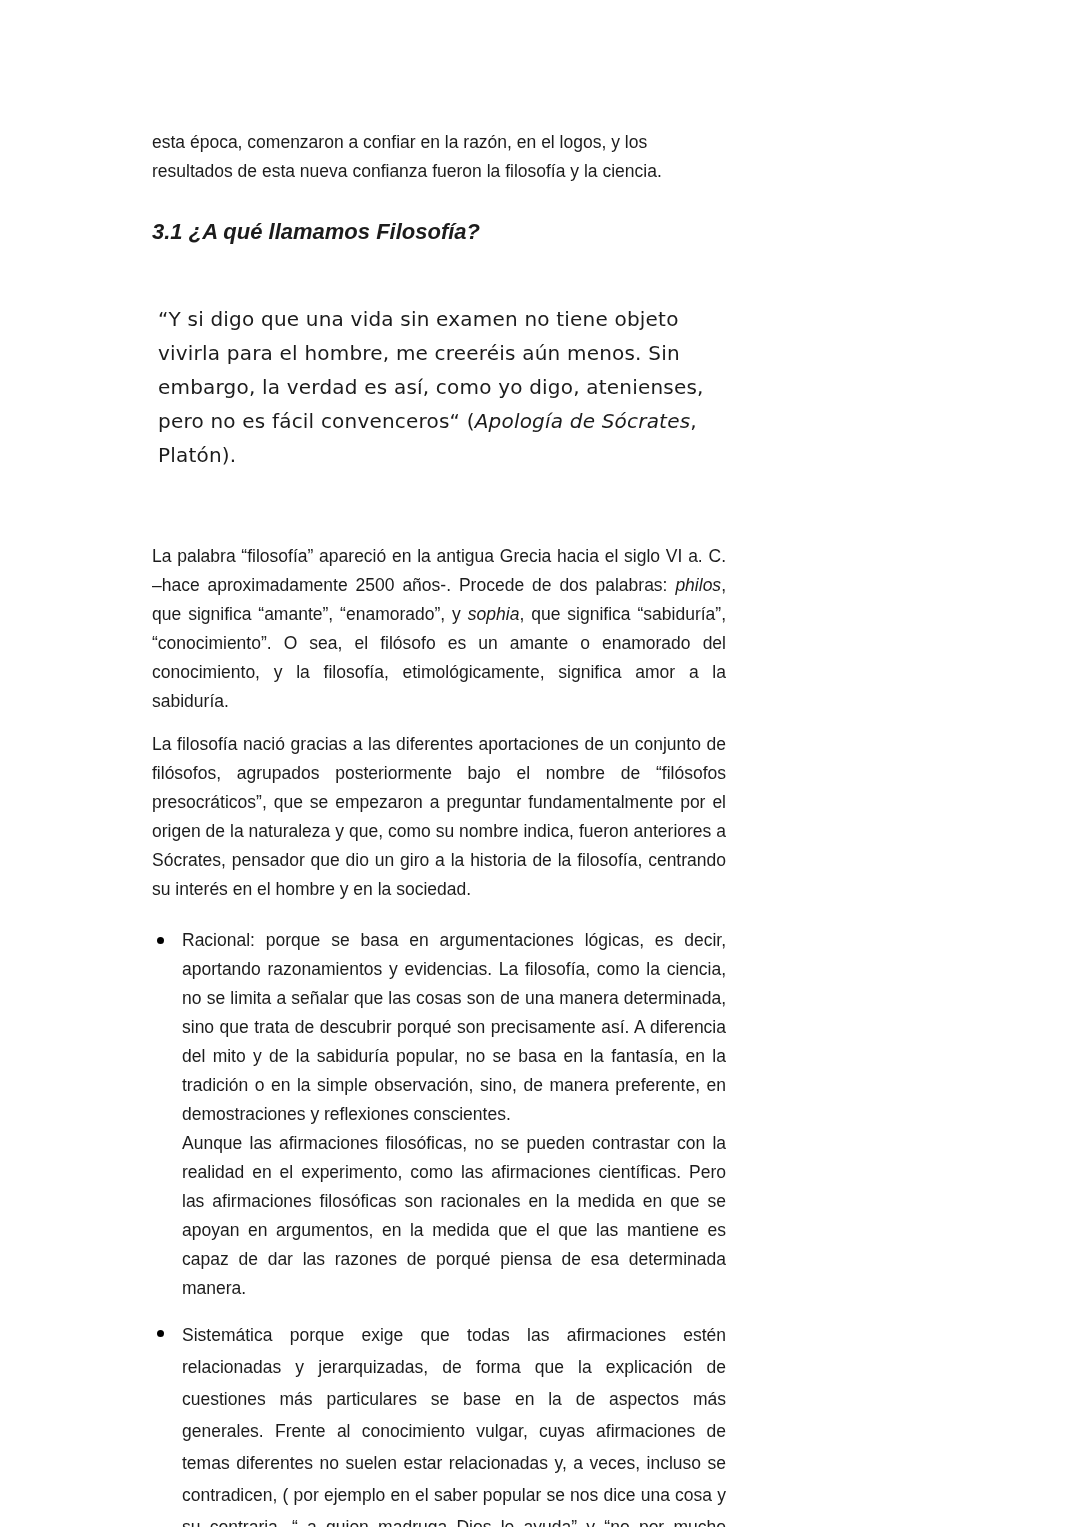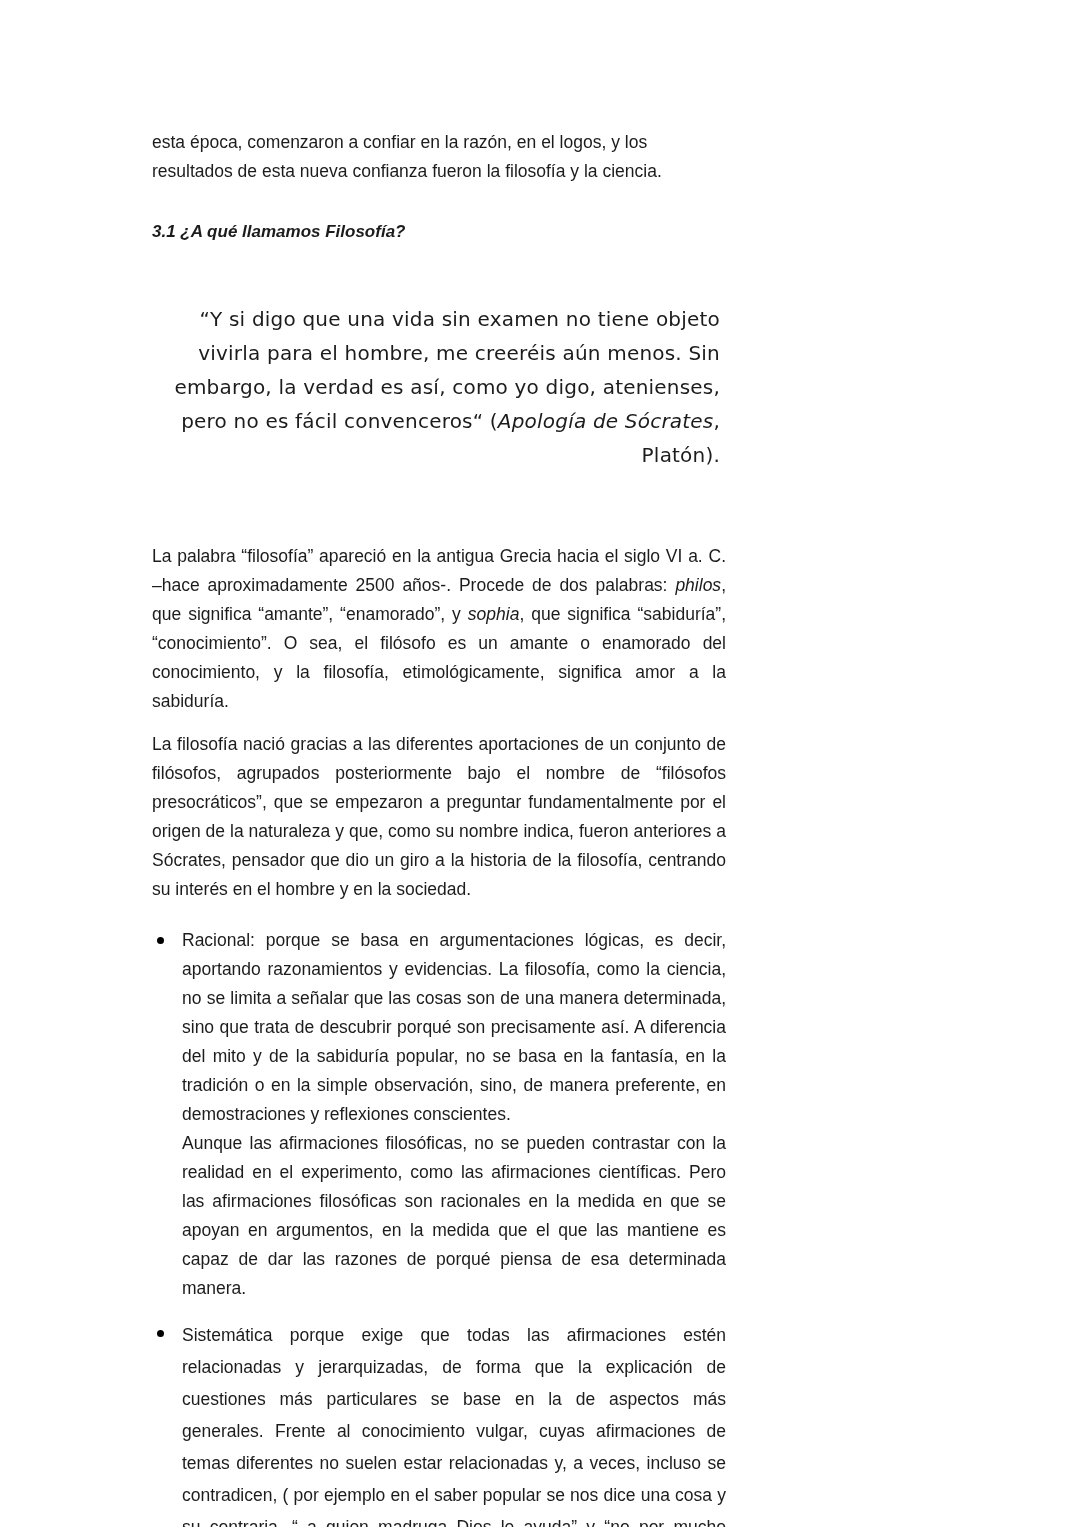--- a/index.html
+++ b/index.html
@@ -21,31 +21,31 @@
     height: 1527px;
     padding: 128px 150px 40px 152px;
   }
   .para {
     font-size: 17.5px;
     line-height: 29px;
     margin: 0 0 14px 0;
   }
   .just { text-align: justify; }
   .heading {
-    font-size: 17px;
+    font-size: 22px;
     line-height: 24px;
     font-weight: bold;
     font-style: italic;
     margin: 34px 0 0 0;
   }
   .quote {
     font-family: "DejaVu Sans", sans-serif;
     font-size: 20px;
     line-height: 34px;
-    text-align: right;
+    text-align: left;
     margin: 58px 0 0 0;
     padding: 0 6px;
     letter-spacing: 0.2px;
   }
   .after-quote { margin-top: 70px; }
   .b { font-weight: normal; }
   .i { font-style: italic; }
   ul.bullets {
     list-style: none;
     margin: 22px 0 0 0;

